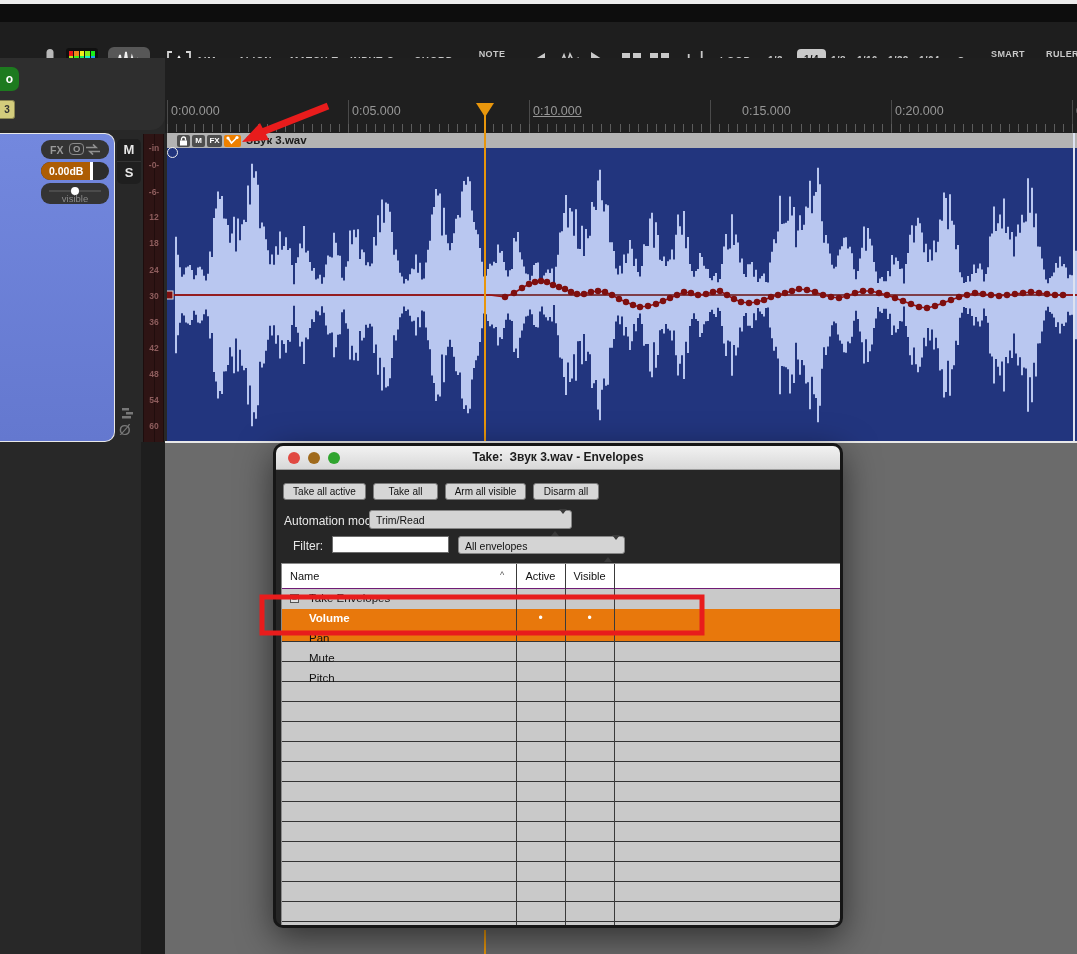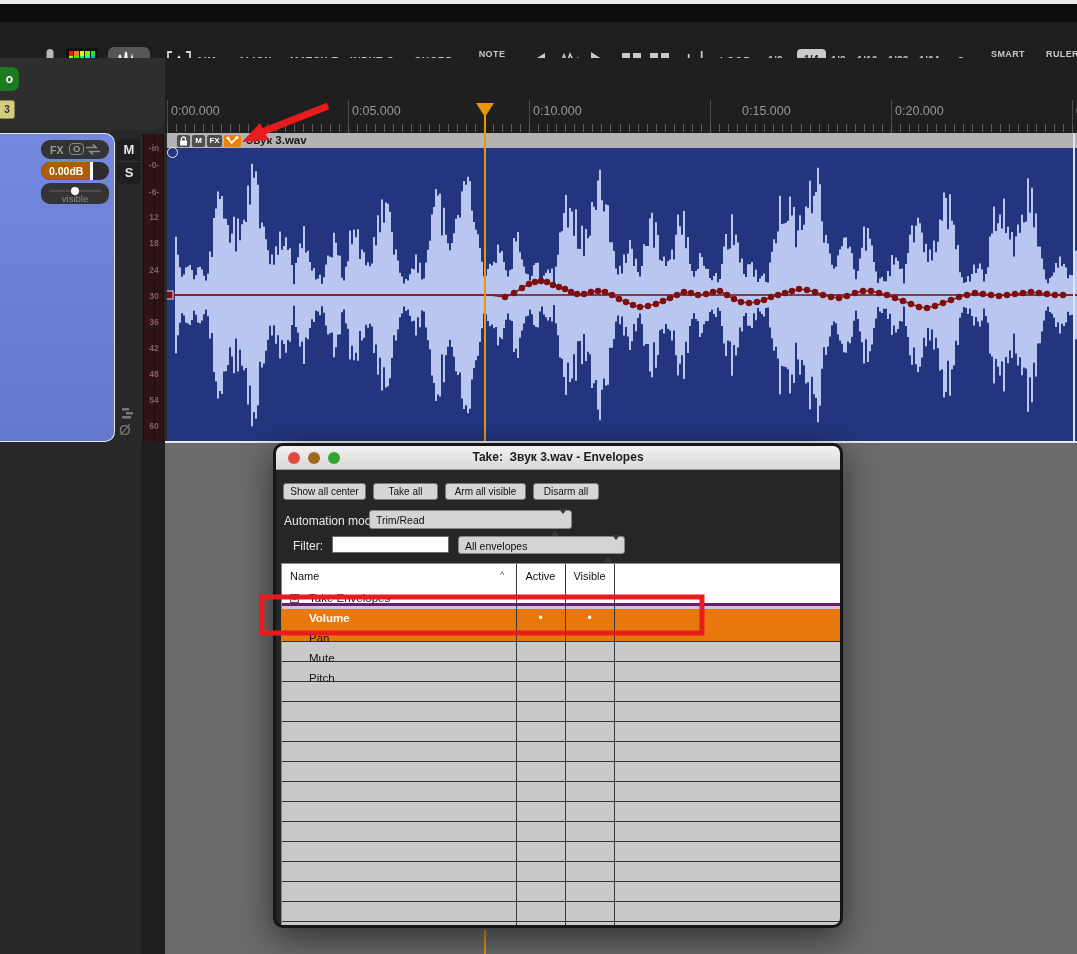--- a/index.html
+++ b/index.html
@@ -77,21 +77,21 @@
      font-size:10px;color:#111;display:flex;align-items:center;justify-content:center;box-sizing:border-box;}
   .dlg-label{position:absolute;font-size:12px;color:#e8e8e8;}
   .dropdown{position:absolute;background:#d4d4d4;border:1px solid #858585;border-radius:3px;box-sizing:border-box;}
   .dd-text{position:absolute;left:6px;top:3px;font-size:10.5px;color:#111;}
   .dd-step{position:absolute;right:4px;top:3px;}
   .dd-step .up{width:0;height:0;border-left:4px solid transparent;border-right:4px solid transparent;border-bottom:5px solid #3a3a3a;margin-bottom:2px;}
   .dd-step .dn{width:0;height:0;border-left:4px solid transparent;border-right:4px solid transparent;border-top:5px solid #3a3a3a;}
   #filter-input{position:absolute;left:56px;top:90px;width:117px;height:17px;background:#fff;border:1px solid #6d6d6d;box-sizing:border-box;font-size:11px;padding:0 3px;}
   
   #env-table{position:absolute;left:5px;top:117px;width:560px;height:365px;background:#c9c9c9;border:1px solid #8a8a8a;box-sizing:border-box;}
-  #tbl-header{position:absolute;left:0;top:0;width:100%;height:42px;background:#fff;border-bottom:3px solid #701a75;box-sizing:border-box;padding-left:48px;}
+  #tbl-header{position:absolute;left:0;top:0;width:100%;height:25px;background:#fff;border-bottom:1px solid #701a75;box-sizing:border-box;padding-left:48px;}
   .th{position:absolute;top:6px;font-size:11px;color:#111;}
   .col-div{position:absolute;width:1px;background:#3a3a3a;}
   .trow{position:absolute;left:0;width:100%;height:33px;border-bottom:1px solid #333;box-sizing:border-box;}
   .trow .rname{position:absolute;left:27px;top:3px;font-size:11.5px;color:#111;}
   .trow.sel{background:#e8780c;}
   .trow.sel .rname{color:#fff;font-weight:bold;}
   .dotcell{position:absolute;top:2px;font-size:12px;color:#fff;text-align:center;width:49px;}
   .expander{position:absolute;left:8px;top:5px;width:9px;height:9px;background:#e2e2e2;border:1px solid #555;
      font-size:9px;line-height:8px;text-align:center;color:#111;box-sizing:border-box;}
   
@@ -211,21 +211,21 @@
   <div class="abs" id="badge-yellow">
       <span>3</span>
     </div>
 
   <div class="abs" id="ruler-zone">
       <div class="gridline" style="left: 2px;"></div>
       <span class="ruler-label" style="left: 6px;">0:00.000</span>
       <div class="gridline" style="left: 183px;"></div>
       <span class="ruler-label" style="left: 187px;">0:05.000</span>
       <div class="gridline" style="left: 364px;"></div>
-      <span class="ruler-label" style="left: 368px;">0:10.000</span>
+      <span class="ruler-label" style="left: 368px; text-decoration: underline;">0:10.000</span>
       <div class="gridline" style="left: 545px;"></div>
       <span class="ruler-label" style="left: 549px; margin-left: 28px;">0:15.000</span>
       <div class="gridline" style="left: 726px;"></div>
       <span class="ruler-label" style="left: 730px;">0:20.000</span>
       <div class="gridline" style="left: 907px;"></div>
       <span class="ruler-label" style="left: 911px;">0</span>
       <div class="tick" style="left: 2px;"></div>
       <div class="tick" style="left: 11.05px;"></div>
       <div class="tick" style="left: 20.1px;"></div>
       <div class="tick" style="left: 29.15px;"></div>
@@ -491,21 +491,21 @@
   <div class="abs playhead" style="left:484px;top:930px;height:24px;"></div>
 
   <div class="abs" id="dialog">
     <div id="dlg-titlebar">
       <div class="tlight" style="left:12px;background:#e14942;"></div>
       <div class="tlight" style="left:32px;background:#a06a1c;"></div>
       <div class="tlight" style="left:52px;background:#30a52f;"></div>
       <div id="dlg-title">Take:  Звук 3.wav - Envelopes</div>
     </div>
     <div id="dlg-btns">
-        <div class="dlg-btn" style="left: 7px; width: 83px;">Show all center</div>
+        <div class="dlg-btn" style="left: 7px; width: 83px;">Take all active</div>
         <div class="dlg-btn" style="left: 97px; width: 65px;">Take all</div>
         <div class="dlg-btn" style="left: 169px; width: 81px;">Arm all visible</div>
         <div class="dlg-btn" style="left: 257px; width: 66px;">Disarm all</div>
       </div>
     <span class="dlg-label" style="left:8px;top:68px;">Automation moc</span>
     <div class="dropdown" style="left:93px;top:64px;width:203px;height:19px;">
       <span class="dd-text">Trim/Read</span>
       <span class="dd-step"><span class="up"></span><span class="dn"></span></span>
     </div>
     <span class="dlg-label" style="left:17px;top:93px;">Filter:</span>

